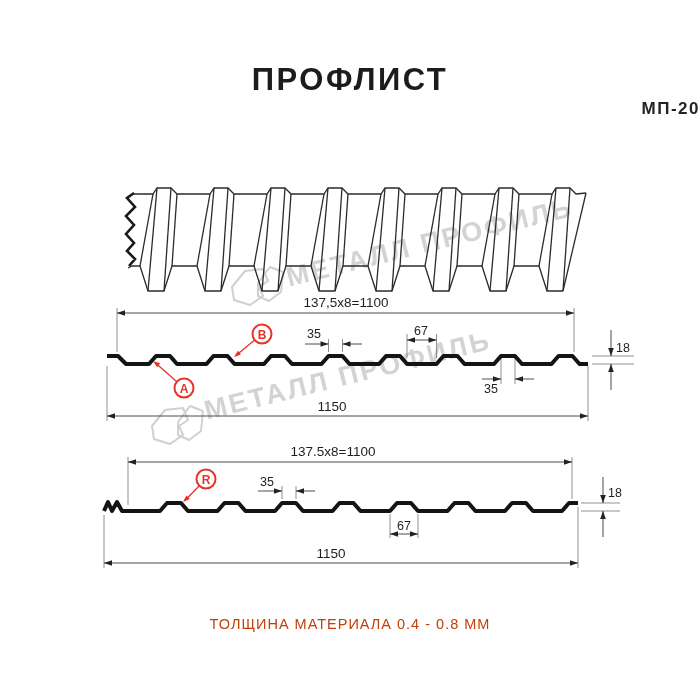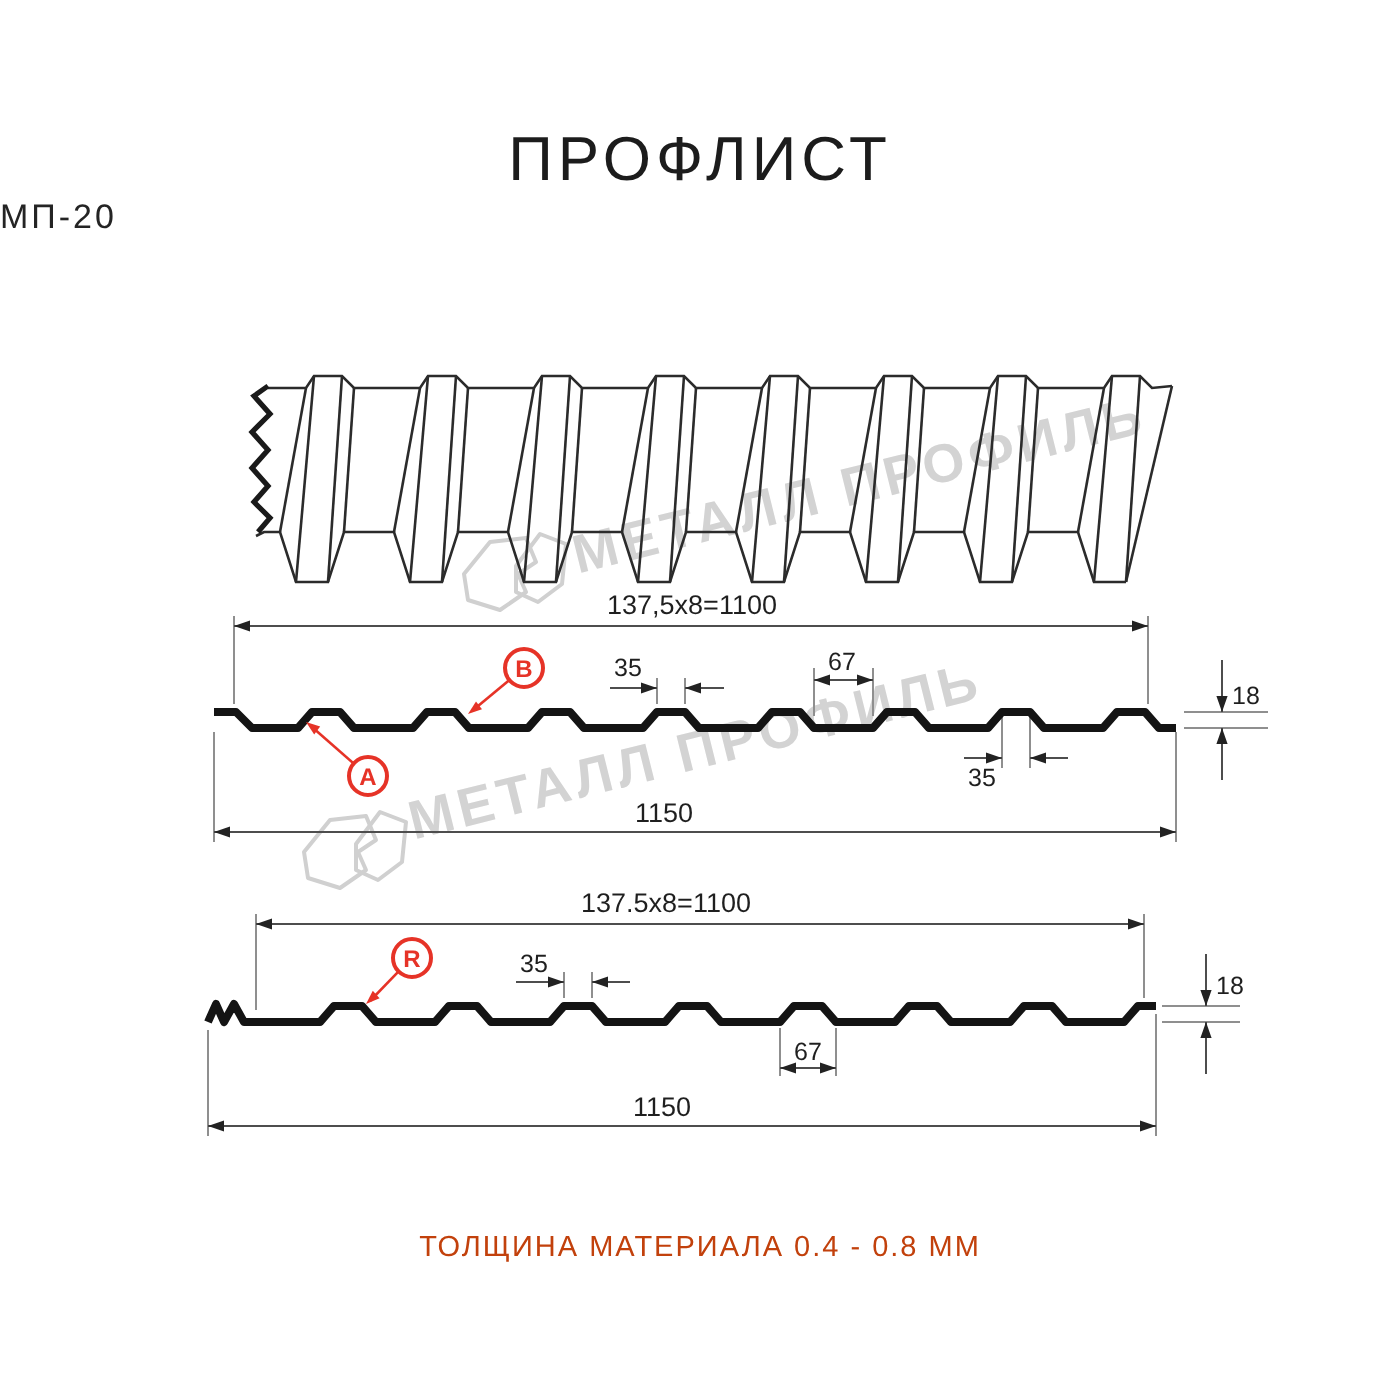--- a/index.html
+++ b/index.html
@@ -1,21 +1,21 @@
 <!DOCTYPE html>
 <html><head>
 <meta charset="utf-8">
 <style>
   html,body{margin:0;padding:0;background:#ffffff;}
   #page{position:relative;width:700px;height:700px;background:#fff;overflow:hidden;
         font-family:"Liberation Sans",sans-serif;}
   .title{position:absolute;left:0;right:0;top:62px;text-align:center;
-         font-weight:400;font-size:31px;letter-spacing:2.5px;color:#1c1c1c;}
-  .subtitle{position:absolute;left:0;right:0;top:99px;text-align:left;
-         font-weight:400;font-size:17px;letter-spacing:1.5px;color:#242424;}
+         font-weight:700;font-size:31px;letter-spacing:2.5px;color:#1c1c1c;}
+  .subtitle{position:absolute;left:0;right:0;top:99px;text-align:right;
+         font-weight:700;font-size:17px;letter-spacing:1.5px;color:#242424;}
   .footer{position:absolute;left:0;right:0;top:616px;text-align:center;
          font-weight:500;font-size:14.5px;letter-spacing:1px;color:#c2410c;}
   .wm{position:absolute;font-weight:700;font-size:27px;line-height:27px;
       letter-spacing:2.5px;color:#d3d3d3;white-space:nowrap;
       transform-origin:0 50%;transform:rotate(-14deg);}
   #wm1{left:287px;top:265px;}
   #wm2{left:205px;top:398px;}
   svg#drawing{position:absolute;left:0;top:0;}
   .ext{stroke:#8f8f8f;stroke-width:1;fill:none;}
   .dim{stroke:#4d4d4d;stroke-width:1;fill:none;}

